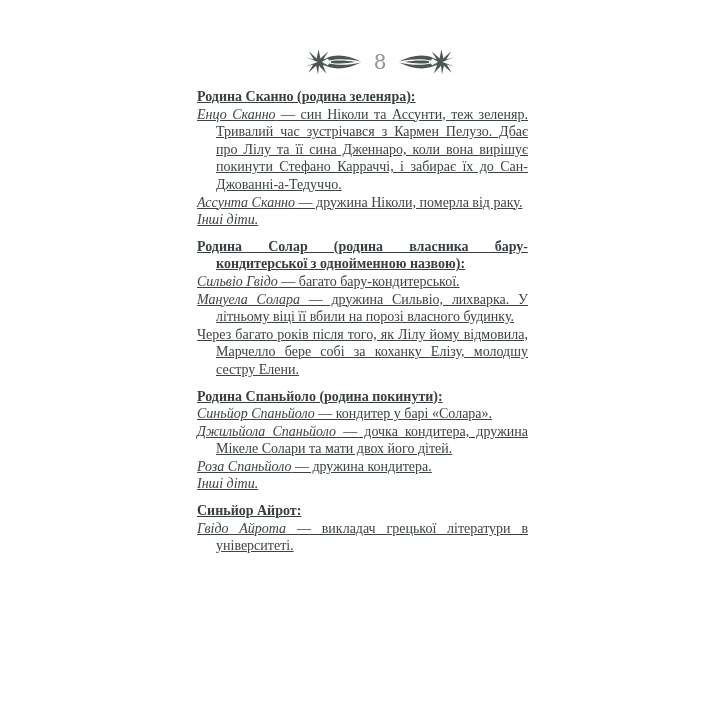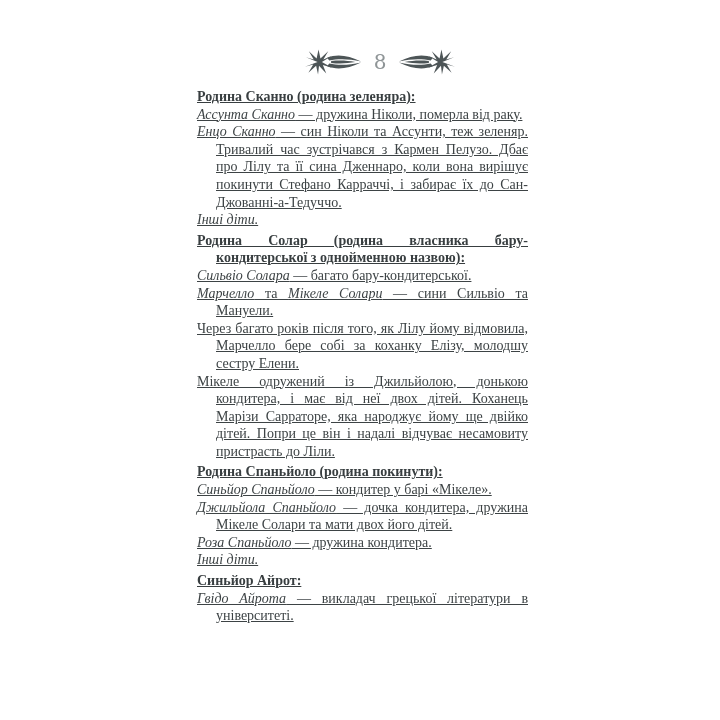--- a/index.html
+++ b/index.html
@@ -58,21 +58,21 @@
     padding-left: 19px;
     text-indent: -19px;
     font-weight: normal;
     text-decoration: underline;
   }
   h2.entry {
     font-weight: bold;
     color: #383e40;
   }
   section { margin: 0; }
-  section + section { margin-top: 3px; }
+  section + section { margin-top: 9px; }
   .name { font-style: italic; }
   .desc { font-style: normal; }
 </style>
 </head>
 <body>
 
 <div class="page">
 
   <div class="header-row">
     <span class="ornament left">
@@ -94,34 +94,33 @@
           <path d="M23 17.5 C33 21.5 45 20 58 13.5 C45 16.5 34 16.5 25 14.5 Z"></path>
           <path d="M27 12 C36 11 44 11.5 52 13 C44 14.5 36 15 27 14 Z"></path>
         </g>
       </svg>
     </span>
   </div>
 
   <main class="content">
       <section>
         <h2 class="entry">Родина Сканно (родина зеленяра):</h2>
+        <p class="entry"><span class="name">Енцо Сканно</span><span class="desc"> — син Ніколи та Ассунти, теж зеленяр. Тривалий час зустрічався з Кармен Пелузо. Дбає про Лілу та її сина Дженнаро, коли вона вирішує покинути Стефано Карраччі, і забирає їх до Сан-Джованні-а-Тедуччо.</span></p>
         <p class="entry"><span class="name">Ассунта Сканно</span><span class="desc"> — дружина Ніколи, померла від раку.</span></p>
-        <p class="entry"><span class="name">Енцо Сканно</span><span class="desc"> — син Ніколи та Ассунти, теж зеленяр. Тривалий час зустрічався з Кармен Пелузо. Дбає про Лілу та її сина Дженнаро, коли вона вирішує покинути Стефано Карраччі, і забирає їх до Сан-Джованні-а-Тедуччо.</span></p>
         <p class="entry"><span class="name">Інші діти.</span></p>
       </section>
       <section>
         <h2 class="entry">Родина Солар (родина власника бару-кондитерської з однойменною назвою):</h2>
-        <p class="entry"><span class="name">Сильвіо Солара</span><span class="desc"> — багато бару-кондитерської.</span></p>
-        <p class="entry"><span class="name">Марчелло</span><span class="desc"> та </span><span class="name">Мікеле Солари</span><span class="desc"> — сини Сильвіо та Мануели.</span></p>
+        <p class="entry"><span class="name">Сильвіо Гвідо</span><span class="desc"> — багато бару-кондитерської.</span></p>
+        <p class="entry"><span class="name">Мануела Солара</span><span class="desc"> — дружина Сильвіо, лихварка. У літньому віці її вбили на порозі власного будинку.</span></p>
         <p class="entry"><span class="desc">Через багато років після того, як Лілу йому відмовила, Марчелло бере собі за коханку Елізу, молодшу сестру Елени.</span></p>
-        <p class="entry"><span class="desc">Мікеле одружений із Джильйолою, донькою кондитера, і має від неї двох дітей. Коханець Марізи Сарраторе, яка народжує йому ще двійко дітей. Попри це він і надалі відчуває несамовиту пристрасть до Ліли.</span></p>
       </section>
       <section>
         <h2 class="entry">Родина Спаньйоло (родина покинути):</h2>
-        <p class="entry"><span class="name">Синьйор Спаньйоло</span><span class="desc"> — кондитер у барі «Мікеле».</span></p>
+        <p class="entry"><span class="name">Синьйор Спаньйоло</span><span class="desc"> — кондитер у барі «Солара».</span></p>
         <p class="entry"><span class="name">Джильйола Спаньйоло</span><span class="desc"> — дочка кондитера, дружина Мікеле Солари та мати двох його дітей.</span></p>
         <p class="entry"><span class="name">Роза Спаньйоло</span><span class="desc"> — дружина кондитера.</span></p>
         <p class="entry"><span class="name">Інші діти.</span></p>
       </section>
       <section>
         <h2 class="entry">Синьйор Айрот:</h2>
         <p class="entry"><span class="name">Гвідо Айрота</span><span class="desc"> — викладач грецької літератури в університеті.</span></p>
       </section>
     </main>
 

